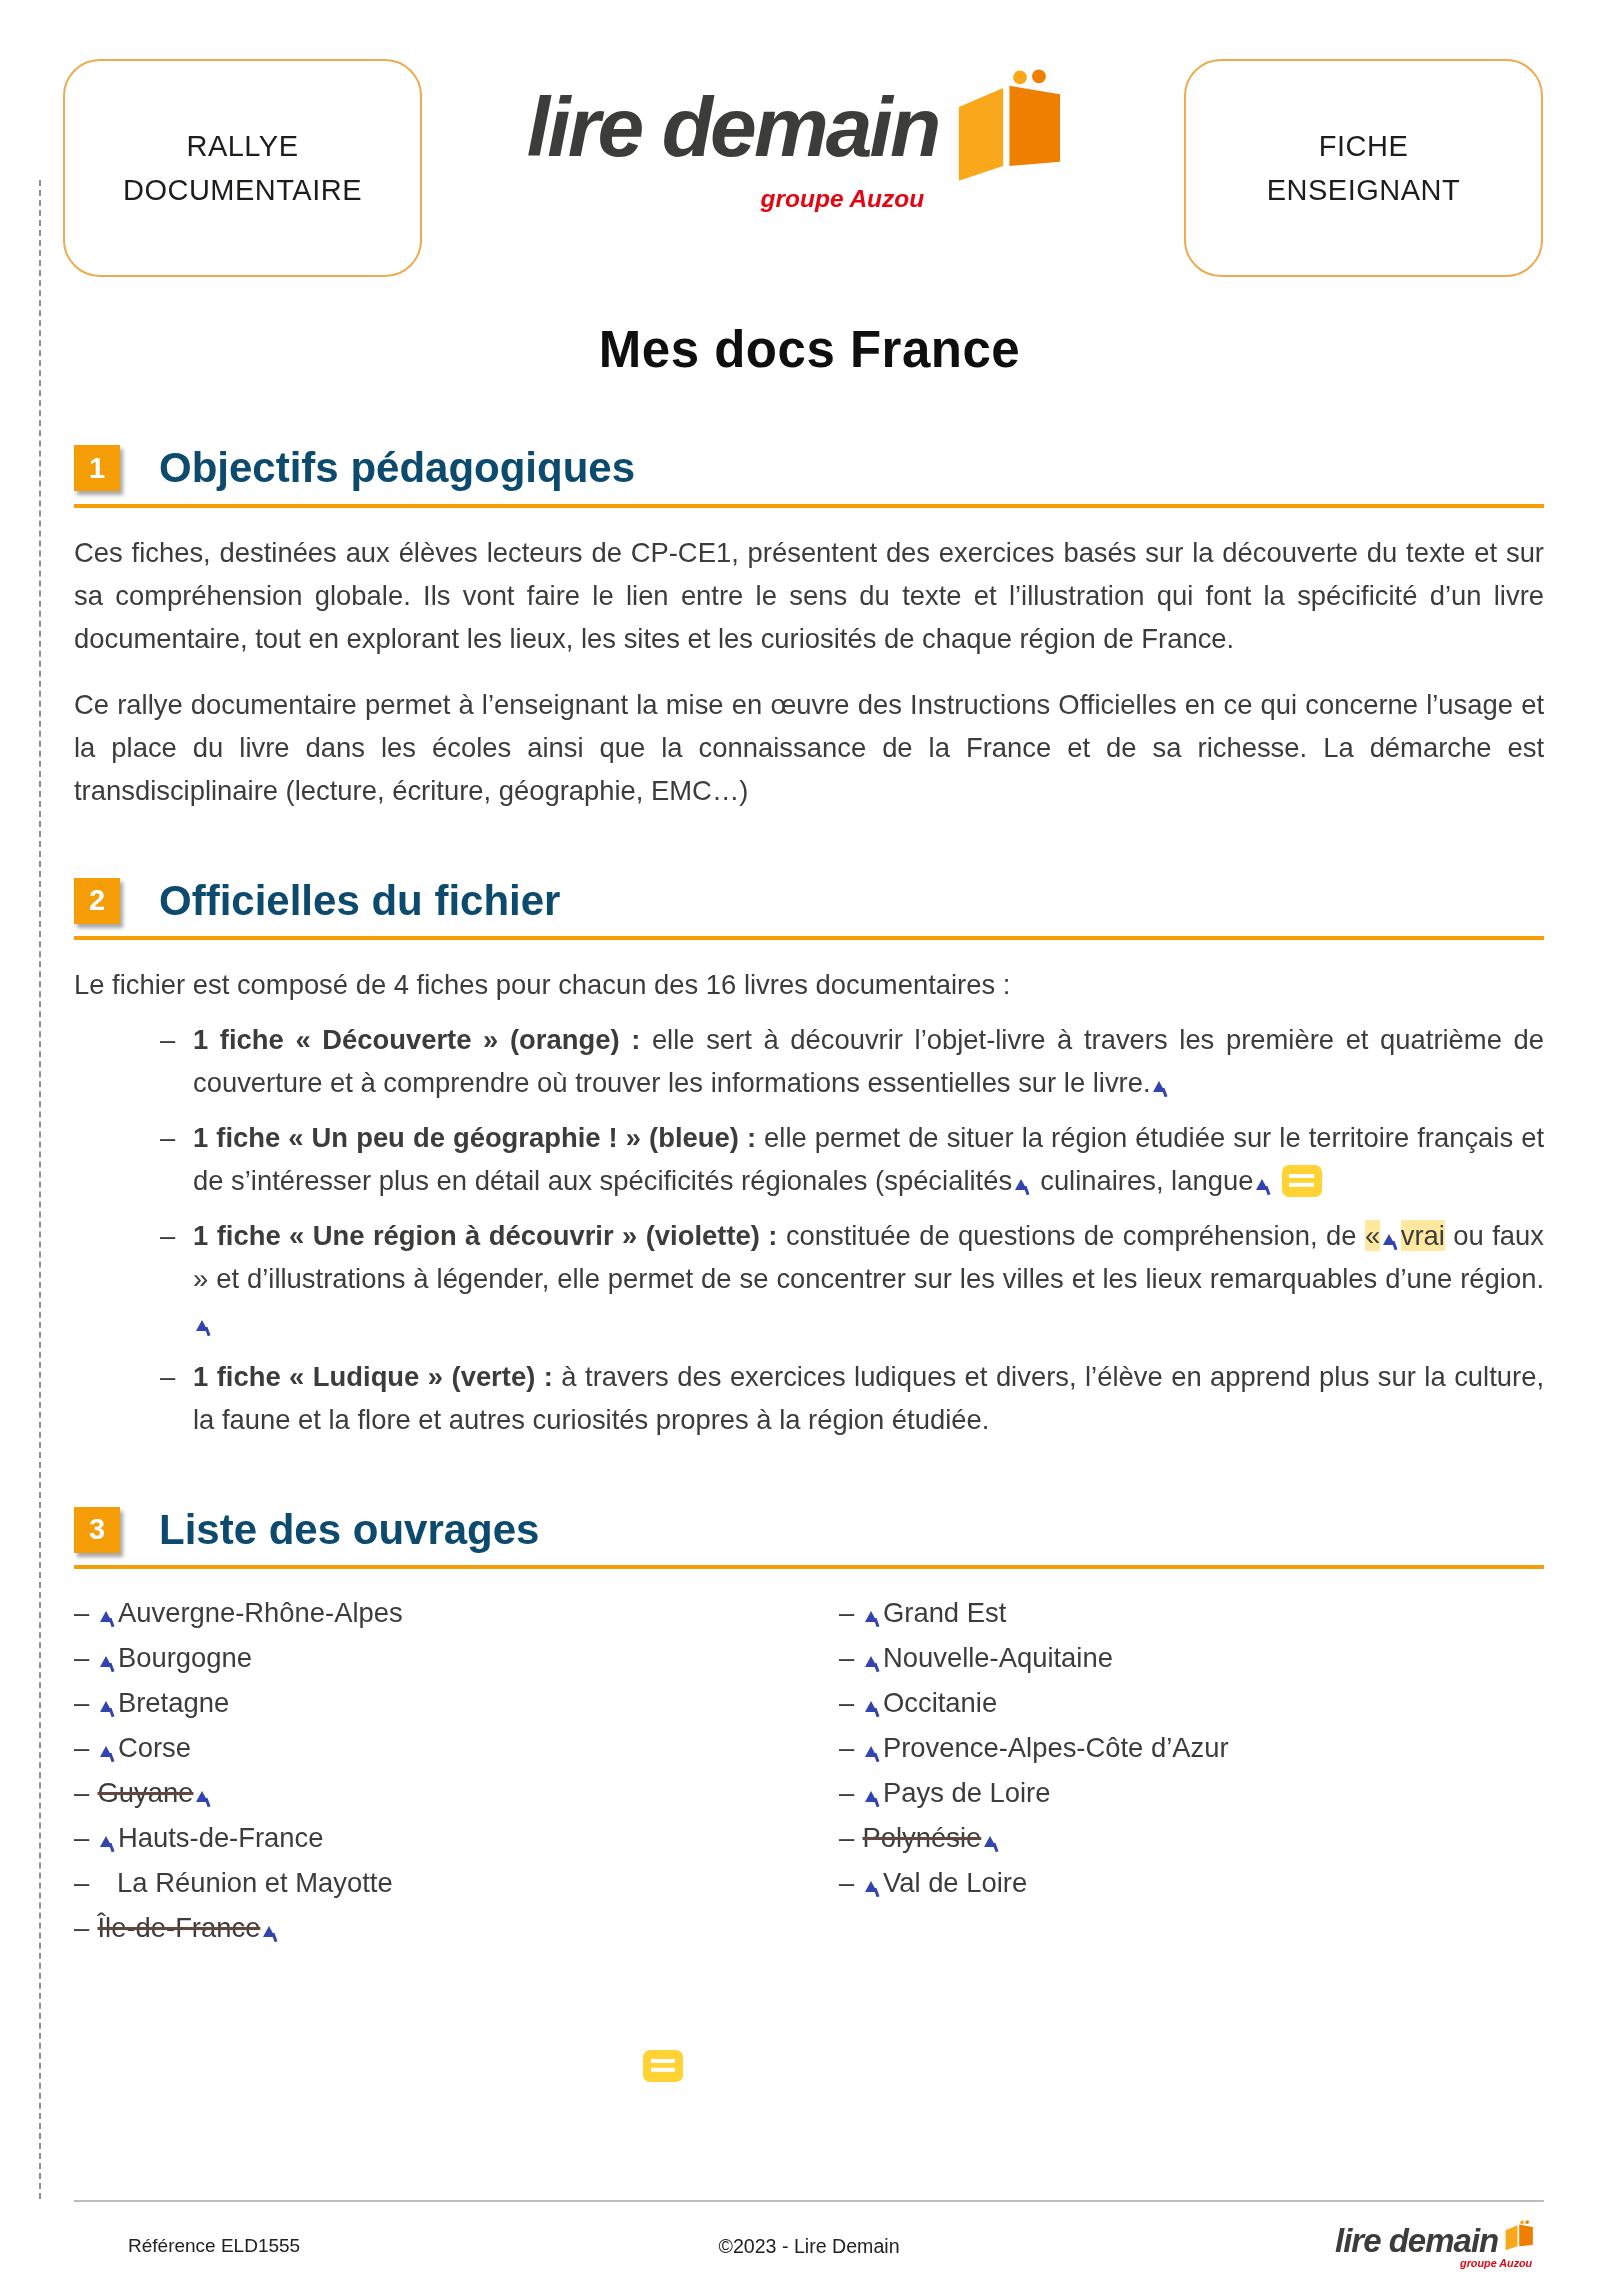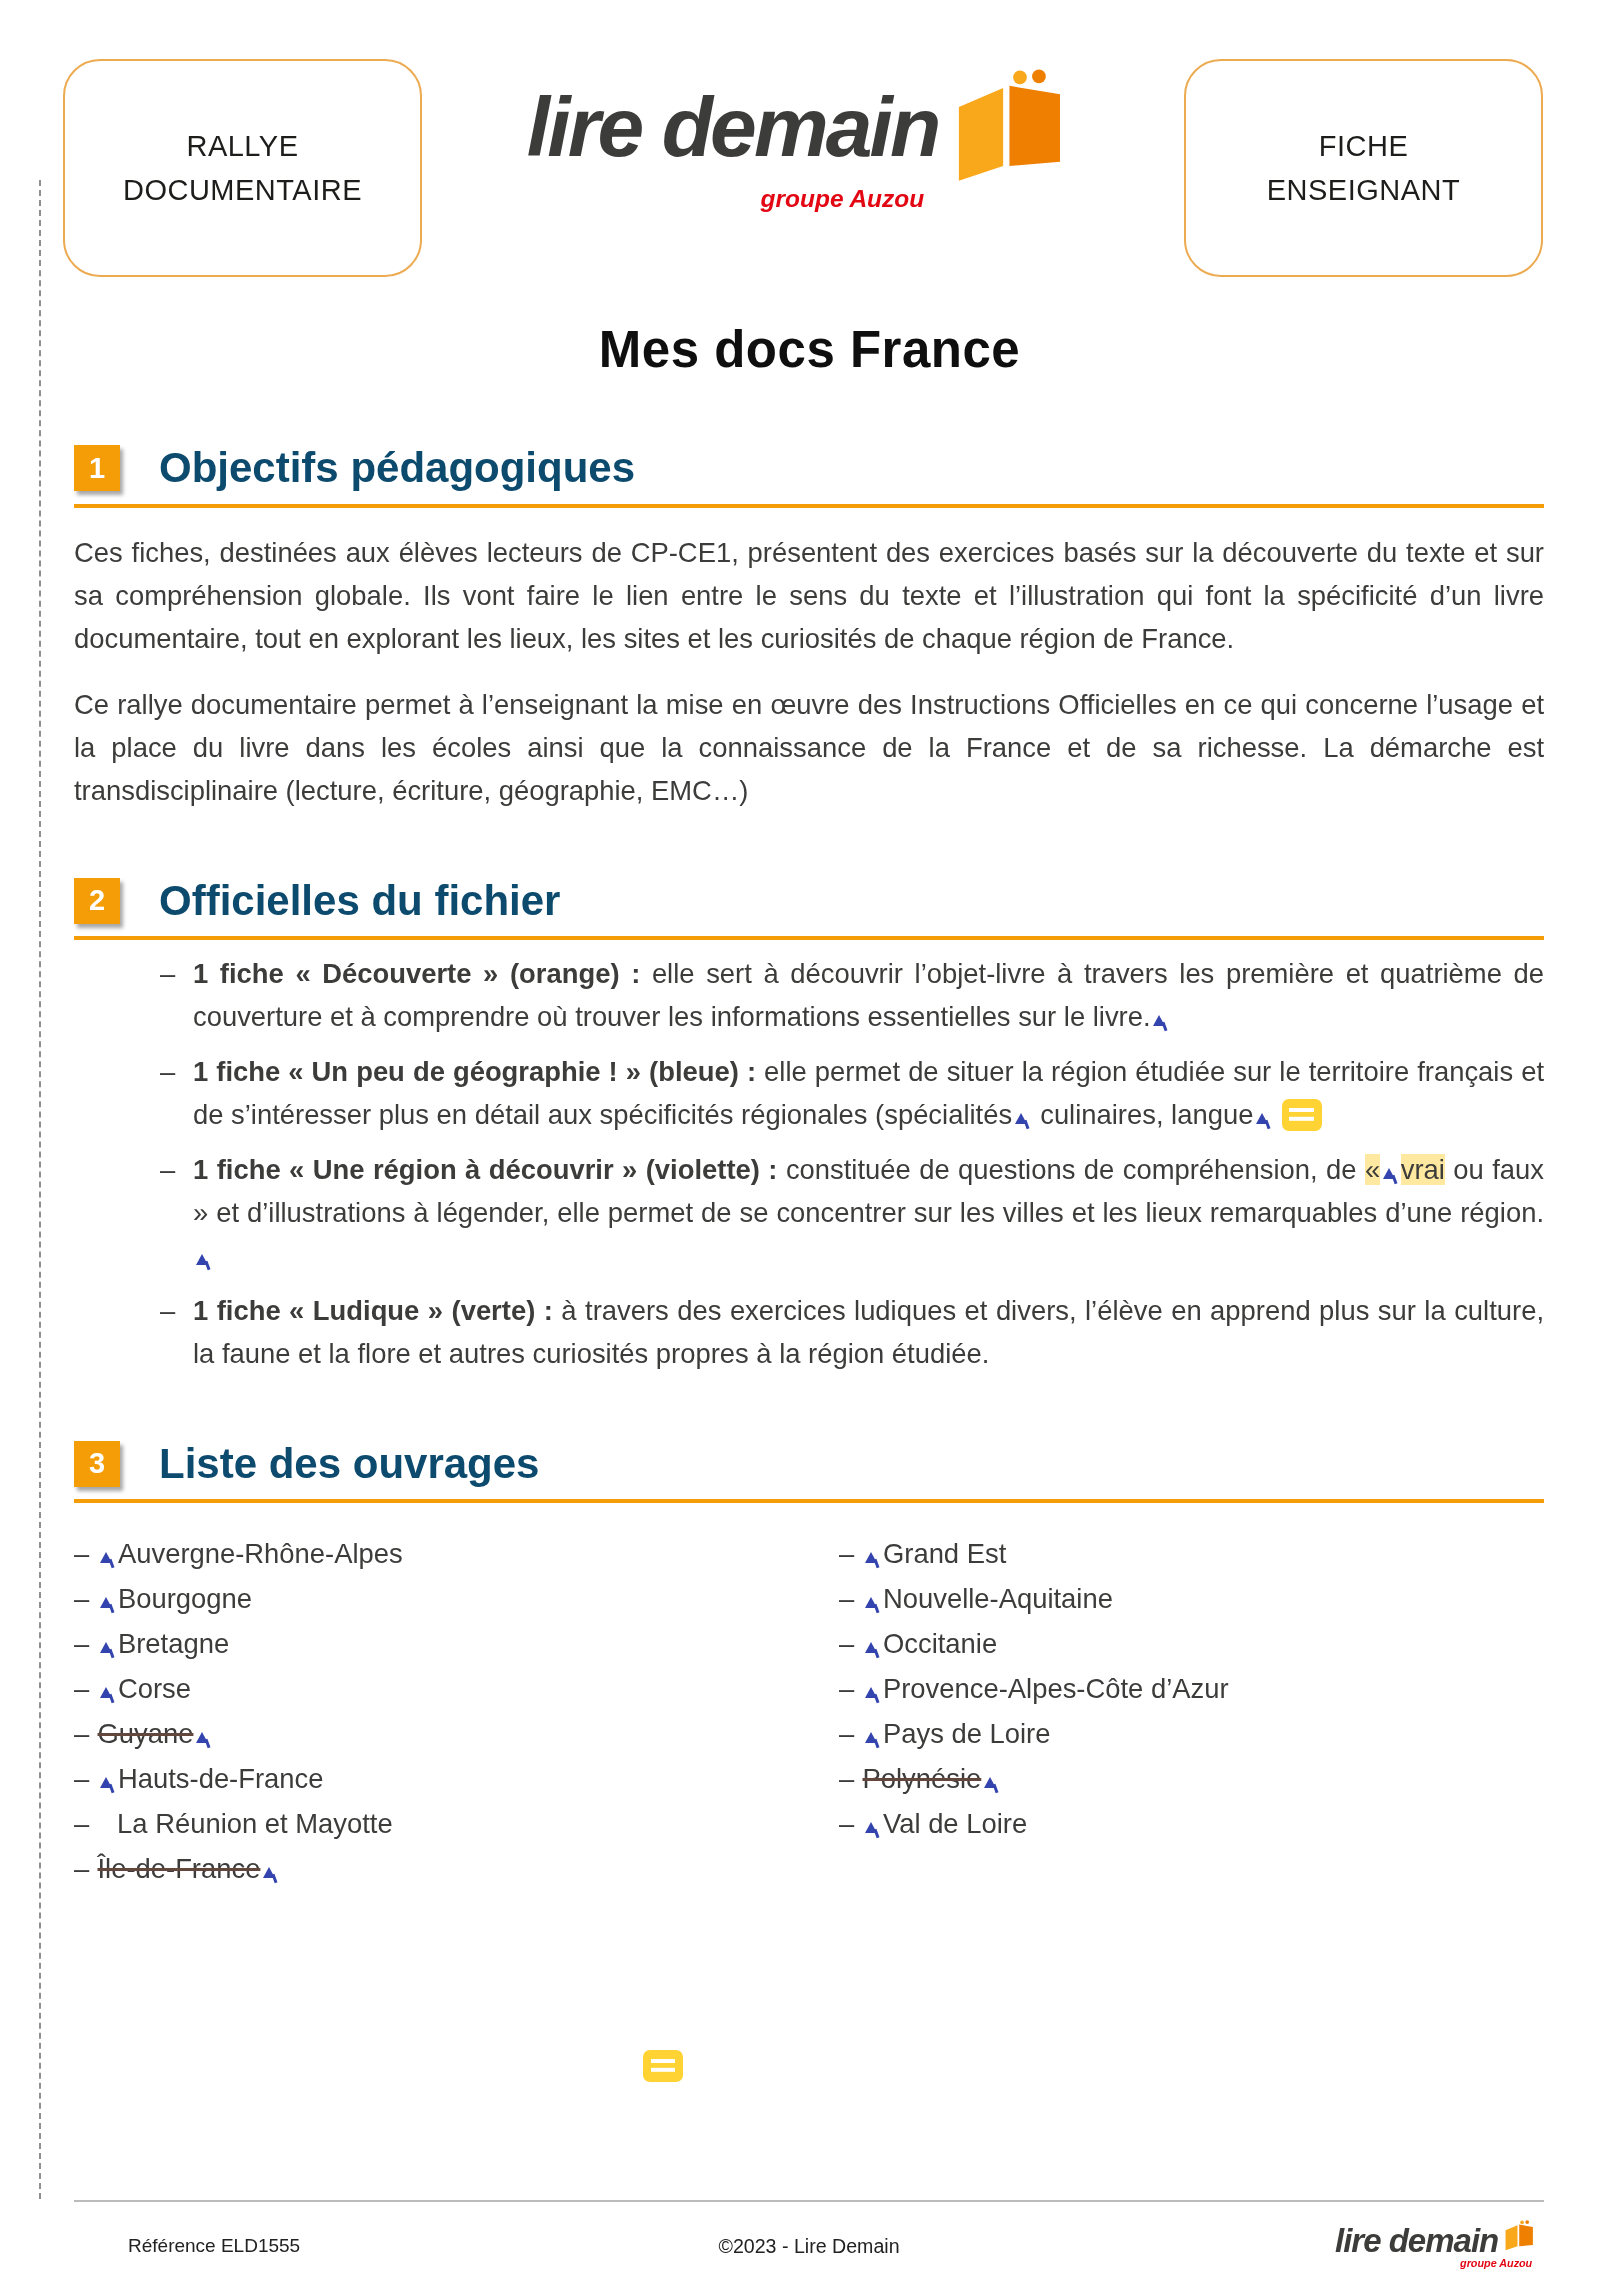--- a/index.html
+++ b/index.html
@@ -40,21 +40,21 @@
 
   .caret{display:inline-block;width:12.7px;height:14.7px;position:relative;margin:0 4.9px 0 2.9px;vertical-align:-3.9px;}
   .caret:before{content:"";position:absolute;left:0;top:0;width:0;height:0;
     border-left:6.4px solid transparent;border-right:6.4px solid transparent;border-bottom:11.8px solid #3444AE;}
   .caret:after{content:"";position:absolute;left:9.8px;top:6.9px;width:2.9px;height:8.8px;background:#3444AE;transform:rotate(-20deg);}
 
   .comment{display:inline-block;width:40px;height:32px;background:#FFD334;border-radius:6.9px;position:relative;
            vertical-align:-6.9px;margin:0 7.8px;}
   .comment:before{content:"";position:absolute;left:7.8px;right:7.8px;top:8.8px;height:3.9px;background:#fff;box-shadow:0 8.8px 0 #fff;}
 
-  .ouvrages{display:flex;margin-top:28px;}
+  .ouvrages{display:flex;margin-top:21px;}
   .col{width:765px;}
   .col.rightcol{width:auto;}
   .li{font-size:27.4px;line-height:45px;white-space:nowrap;}
   .li .dash{display:inline-block;width:23.5px;}
   .space{display:inline-block;width:19.6px;}
   .struck{text-decoration:line-through;text-decoration-thickness:2.5px;text-decoration-color:#63463C;}
 
   .float-comment{position:absolute;left:635px;top:2050px;}
 
   .footer{position:absolute;left:74px;right:75px;bottom:27.4px;border-top:2px solid #bbbbbb;
@@ -107,20 +107,21 @@
     <p class="body">Ces fiches, destinées aux élèves lecteurs de CP-CE1, présentent des exercices basés sur la découverte du texte et sur sa compréhension globale. Ils vont faire le lien entre le sens du texte et l’illustration qui font la spécificité d’un livre documentaire, tout en explorant les lieux, les sites et les curiosités de chaque région de France.</p>
     <p class="body">Ce rallye documentaire permet à l’enseignant la mise en œuvre des Instructions Officielles en ce qui concerne l’usage et la place du livre dans les écoles ainsi que la connaissance de la France et de sa richesse. La démarche est transdisciplinaire (lecture, écriture, géographie, EMC…)</p>
   </div>
 
   <div class="sec">
     <div class="sec-head">
       <span class="sec-num">2</span>
       <span class="sec-title">Officielles du fichier</span>
     </div>
     <div class="sec-rule"></div>
+    <p class="body">Le fichier est composé de 4 fiches pour chacun des 16 livres documentaires :</p>
 
     <div class="bullets">
       <div class="bullet"><span class="dash">–</span><span class="b">1 fiche « Découverte » (orange) :</span><span> elle sert à découvrir l’objet-livre à travers les première et quatrième de couverture et à comprendre où trouver les informations essentielles sur le livre.</span><span class="caret"></span></div>
 
       <div class="bullet"><span class="dash">–</span><span class="b">1 fiche « Un peu de géographie ! » (bleue) :</span><span> elle permet de situer la région étudiée sur le territoire français et de s’intéresser plus en détail aux spécificités régionales (spécialités</span><span class="caret"></span><span> culinaires, langue</span><span class="caret"></span><span class="comment"></span></div>
 
       <div class="bullet"><span class="dash">–</span><span class="b">1 fiche « Une région à découvrir » (violette) :</span><span> constituée de questions de compréhension, de </span><span class="hl">«</span><span class="caret"></span><span class="hl">vrai</span><span> ou faux » et d’illustrations à légender, elle permet de se concentrer sur les villes et les lieux remarquables d’une région.</span><span class="caret"></span></div>
 
       <div class="bullet"><span class="dash">–</span><span class="b">1 fiche « Ludique » (verte) :</span><span> à travers des exercices ludiques et divers, l’élève en apprend plus sur la culture, la faune et la flore et autres curiosités propres à la région étudiée.</span></div>
     </div>

